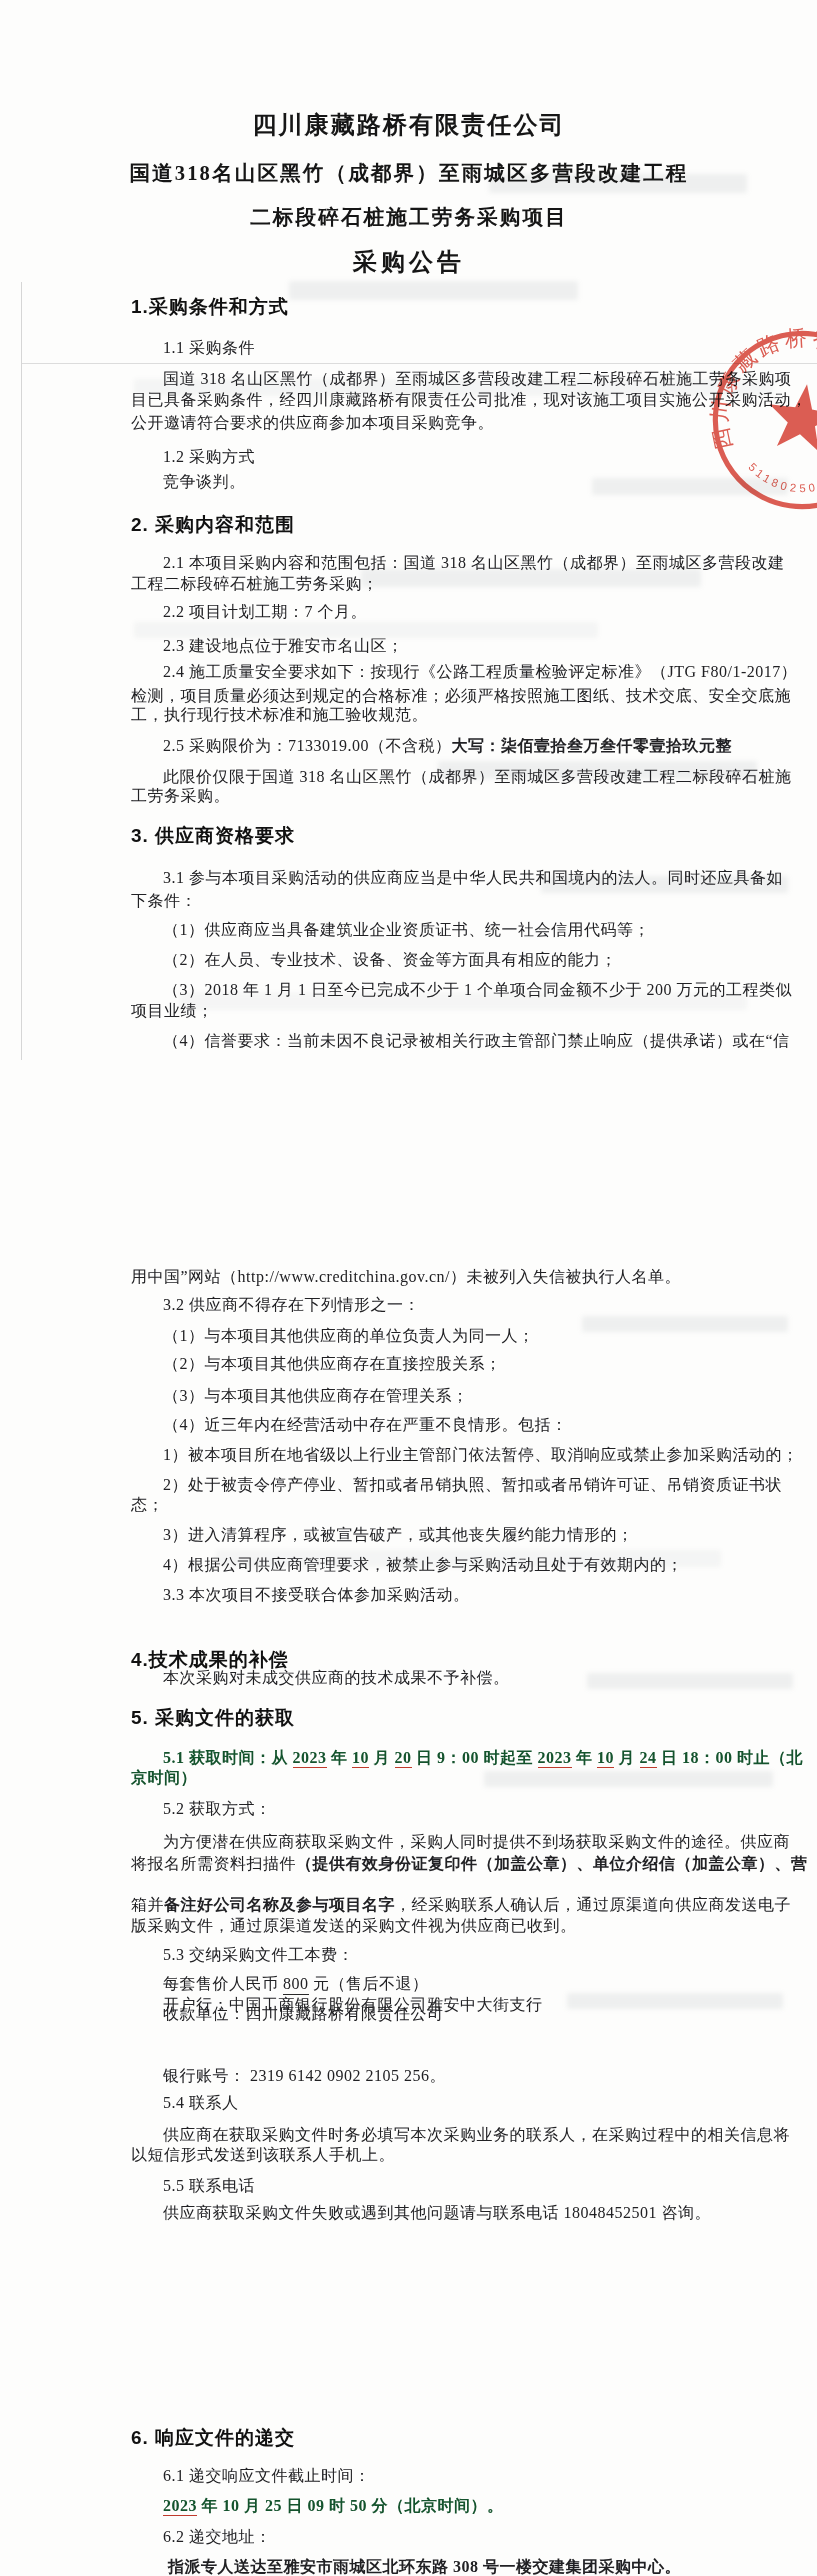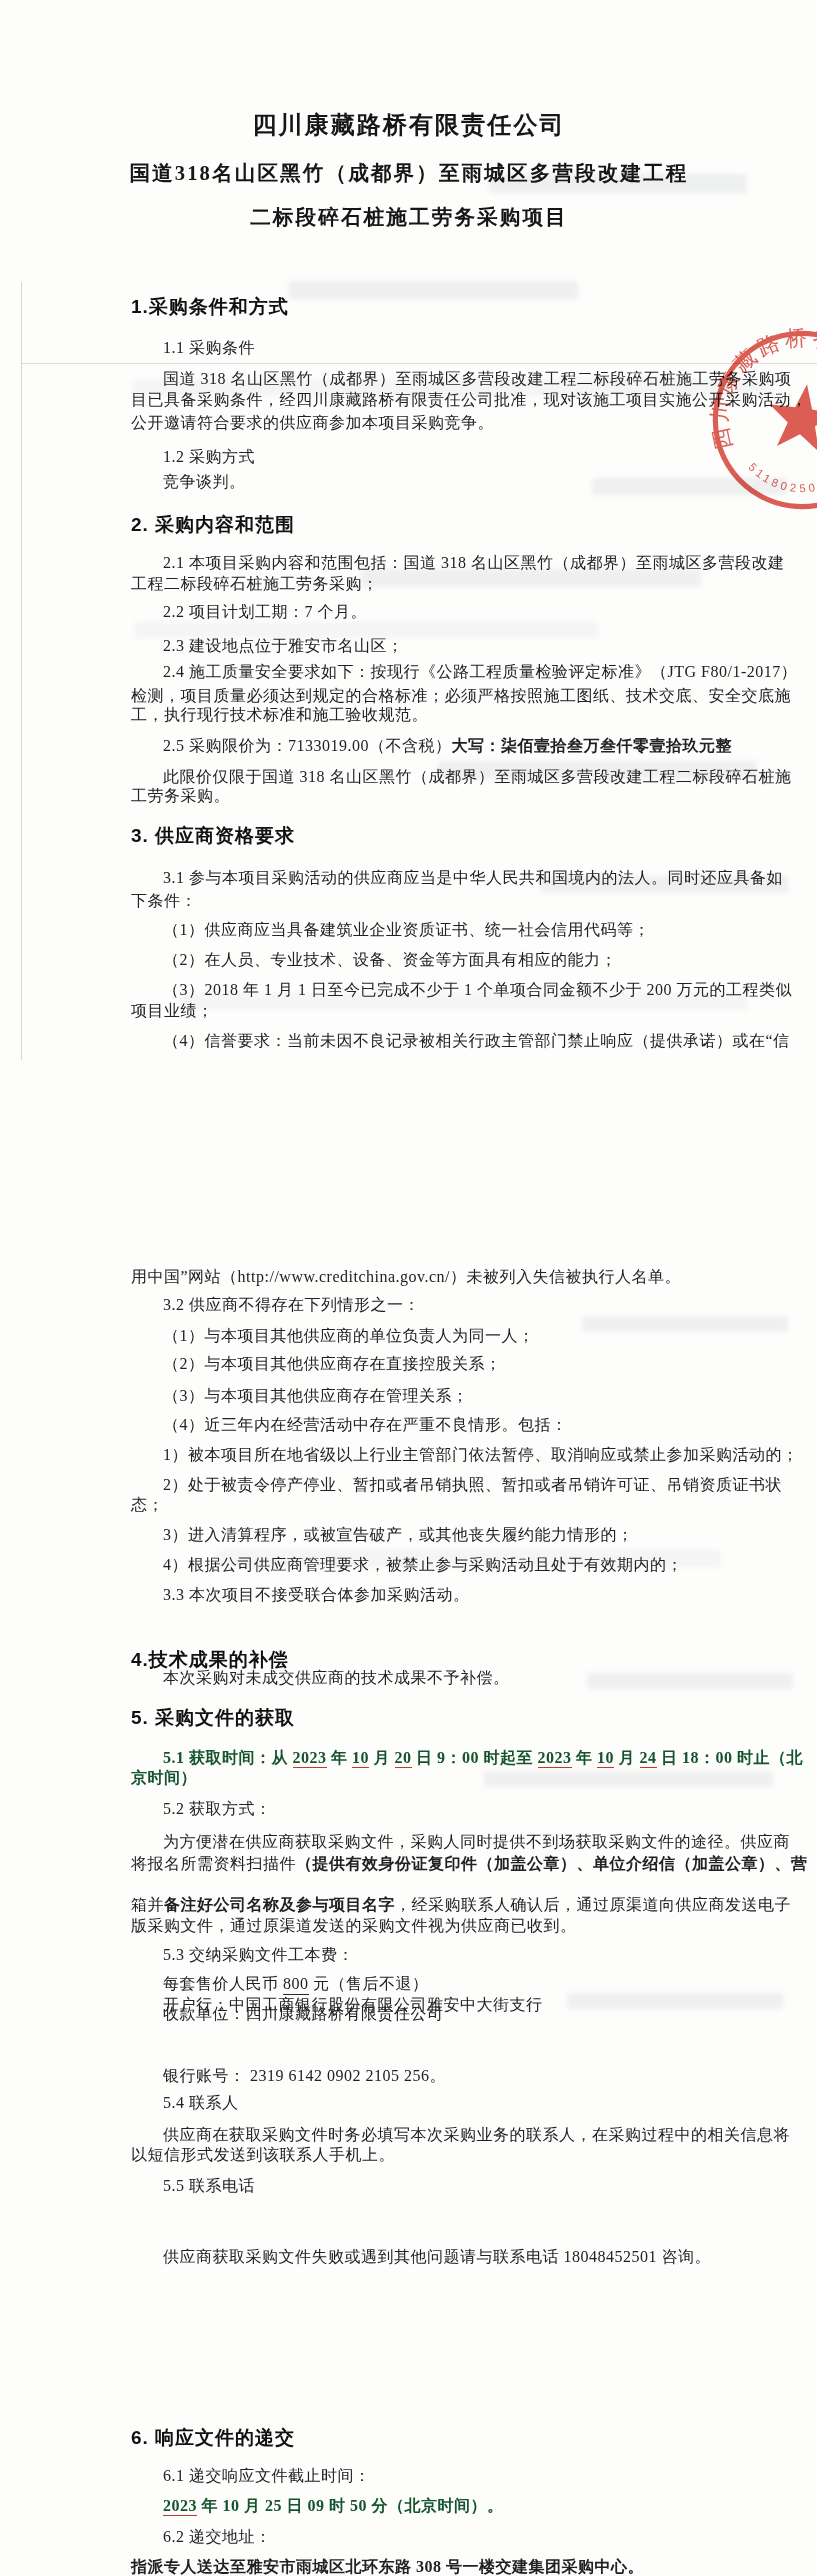--- a/index.html
+++ b/index.html
@@ -69,20 +69,21 @@
   <div class="ghost" style="left:180px;top:993px;width:567px;height:16.5px;opacity:.55;"></div>
   <div class="ghost" style="left:582px;top:1316px;width:206px;height:15.5px;"></div>
   <div class="ghost" style="left:216px;top:1550px;width:505px;height:16.5px;opacity:.6;"></div>
   <div class="ghost" style="left:587px;top:1673px;width:206px;height:15.5px;"></div>
   <div class="ghost" style="left:484px;top:1771px;width:289px;height:15.5px;"></div>
   <div class="ghost" style="left:567px;top:1993px;width:216px;height:15.5px;"></div>
 
   <div class="title t-big" style="top:109px;">四川康藏路桥有限责任公司</div>
   <div class="title t-mid" style="top:159px;">国道318名山区黑竹（成都界）至雨城区多营段改建工程</div>
   <div class="title t-mid" style="top:203px;">二标段碎石桩施工劳务采购项目</div>
+  <div class="title t-big" style="top:246px;letter-spacing:4.1px;">采购公告</div>
 
   <div class="h1" style="top:294px;">1.采购条件和方式</div>
   <div class="ln l1" style="top:339px;">1.1 采购条件</div>
   <div class="ln l1" style="top:370px;">国道 318 名山区黑竹（成都界）至雨城区多营段改建工程二标段碎石桩施工劳务采购项</div>
   <div class="ln l0" style="top:391px;">目已具备采购条件，经四川康藏路桥有限责任公司批准，现对该施工项目实施公开采购活动，</div>
   <div class="ln l0" style="top:414px;">公开邀请符合要求的供应商参加本项目采购竞争。</div>
   <div class="ln l1" style="top:448px;">1.2 采购方式</div>
   <div class="ln l1" style="top:473px;">竞争谈判。</div>
 
   <div class="h1" style="top:512px;">2. 采购内容和范围</div>
@@ -131,27 +132,27 @@
   <div class="ln l0" style="top:1917px;">版采购文件，通过原渠道发送的采购文件视为供应商已收到。</div>
   <div class="ln l1" style="top:1946px;">5.3 交纳采购文件工本费：</div>
   <div class="ln l1" style="top:1975px;"><span>每套售价人民币 </span><span class="bu">800</span><span> 元（售后不退）</span></div>
   <div class="ln l1" style="top:2005px;">收款单位：四川康藏路桥有限责任公司</div>
   <div class="ln l1" style="top:1996px;">开户行：中国工商银行股份有限公司雅安中大街支行</div>
   <div class="ln l1" style="top:2067px;">银行账号： 2319 6142 0902 2105 256。</div>
   <div class="ln l1" style="top:2094px;">5.4 联系人</div>
   <div class="ln l1" style="top:2126px;">供应商在获取采购文件时务必填写本次采购业务的联系人，在采购过程中的相关信息将</div>
   <div class="ln l0" style="top:2146px;">以短信形式发送到该联系人手机上。</div>
   <div class="ln l1" style="top:2177px;">5.5 联系电话</div>
-  <div class="ln l1" style="top:2204px;margin-top:44px;">供应商获取采购文件失败或遇到其他问题请与联系电话 18048452501 咨询。</div>
+  <div class="ln l1" style="top:2204px;">供应商获取采购文件失败或遇到其他问题请与联系电话 18048452501 咨询。</div>
 
   <div class="h1" style="top:2425px;">6. 响应文件的递交</div>
   <div class="ln l1" style="top:2467px;">6.1 递交响应文件截止时间：</div>
   <div class="ln l1 red bold" style="top:2497px;"><span class="ru">2023</span><span> 年 10 月 25 日 09 时 50 分（北京时间）。</span></div>
   <div class="ln l1" style="top:2528px;">6.2 递交地址：</div>
-  <div class="ln l0 bold" style="top:2558px;"><span>指派专人送达至</span><span class="bu">雅安市雨城区北环东路 308 号一楼交建集团采购中心。</span></div>
+  <div class="ln l0 bold" style="top:2558px;margin-left:37px;"><span>指派专人送达至</span><span class="bu">雅安市雨城区北环东路 308 号一楼交建集团采购中心。</span></div>
 
   <svg class="stamp" style="left:704px;top:322px;transform:rotate(8deg);" width="196" height="196" viewBox="-190 -190 380 380">
     <circle cx="0" cy="0" r="168" fill="none" stroke="#d9483c" stroke-width="10"></circle>
     <path id="arcA1" d="M -126,72 A 145,145 0 1 1 126,72" fill="none"></path>
     <path id="arcA2" d="M -100,98 A 140,140 0 0 0 100,98" fill="none"></path>
     <text fill="#d9483c" font-size="42" font-family="'Liberation Sans','DejaVu Sans',sans-serif" letter-spacing="8"><textPath href="#arcA1">四川康藏路桥有限责任公司</textPath></text>
     <text fill="#d9483c" font-size="22" font-family="'Liberation Sans','DejaVu Sans',sans-serif" letter-spacing="7"><textPath href="#arcA2" startOffset="12">5118025034105</textPath></text>
     <path d="M0,-70 L16.5,-22.7 L66.6,-21.6 L26.6,8.7 L41.1,56.6 L0,28 L-41.1,56.6 L-26.6,8.7 L-66.6,-21.6 L-16.5,-22.7 Z" fill="#d9483c"></path>
   </svg>
 

